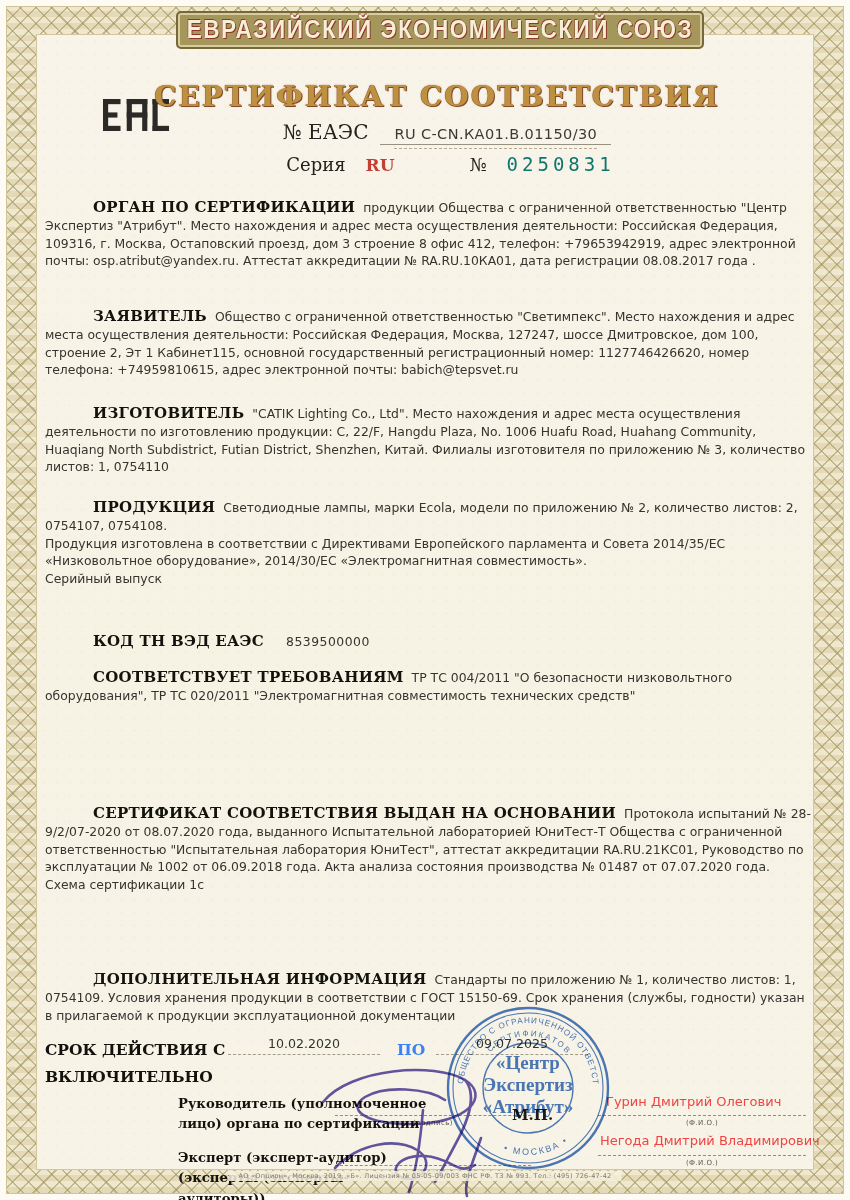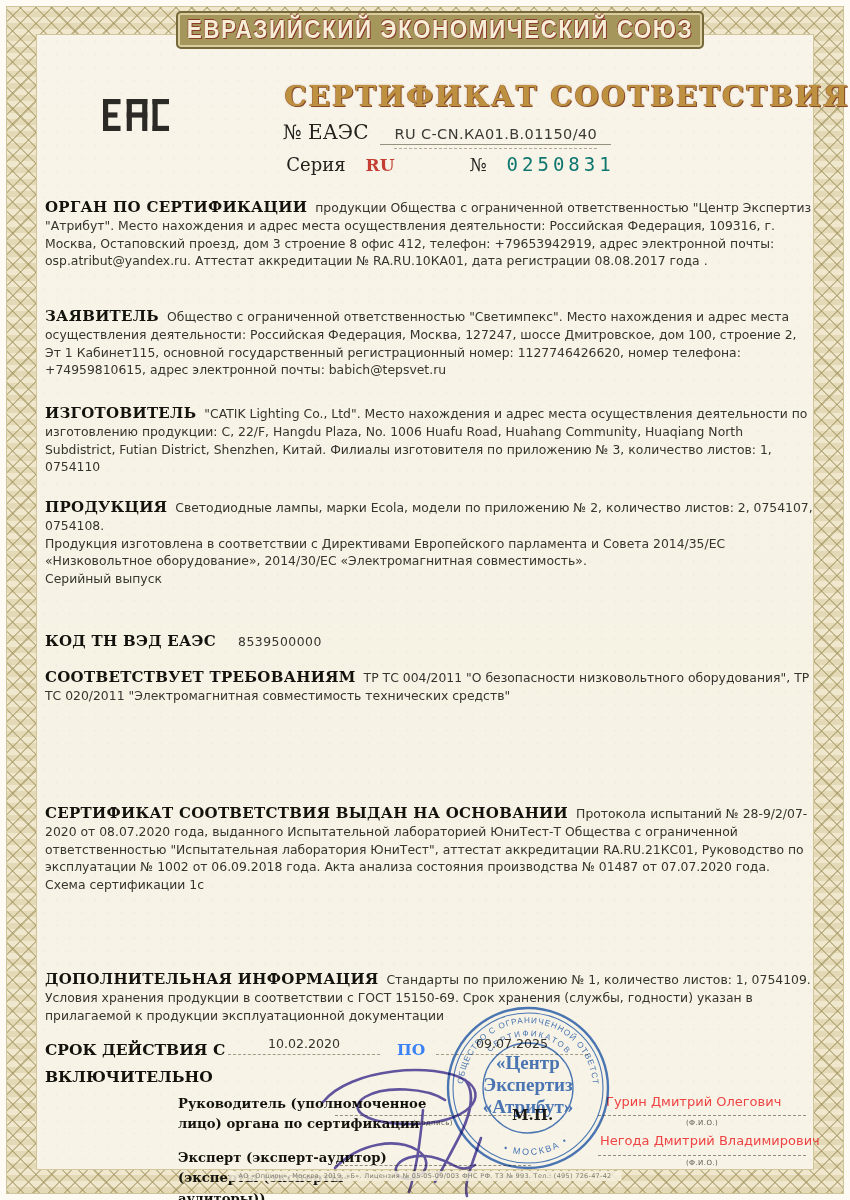--- a/index.html
+++ b/index.html
@@ -19,40 +19,40 @@
   .content{position:absolute;inset:0;}
 
   
   .banner{position:absolute;top:11px;left:50%;transform:translateX(-50%);
     width:524px;height:34px;display:flex;align-items:center;justify-content:center;
     background:#a5965c;border:2px solid #77683a;border-radius:5px;
     box-shadow:inset 0 0 0 2px #d9cc9e;margin-left:15px;}
   .banner span{font:700 22.5px "Liberation Sans",sans-serif;letter-spacing:1.5px;color:#f6eed7;
     text-shadow:1px 1px 0 #8a3a28, -0.5px -0.5px 0 #8a3a28;transform:scaleY(1.15);white-space:nowrap;}
   .eac{position:absolute;left:103px;top:92px;}
-  .title{position:absolute;top:80px;left:16px;right:0;text-align:right;
+  .title{position:absolute;top:80px;left:16px;right:0;text-align:center;
     font:700 28px "DejaVu Serif",serif;letter-spacing:2px;color:#bd9140;
     text-shadow:1px 1px 0 #84492b, -0.5px 0 0 #9c5a33, 0 0 2px rgba(150,80,40,.5);padding-left:8px;}
   .numrow{position:absolute;top:120px;left:0;right:0;display:flex;justify-content:center;
     align-items:baseline;gap:12px;}
   .numrow .lbl{font:400 20px "DejaVu Serif",serif;color:#23221d;margin-left:44px;}
   .numrow .val{font:400 14.5px "DejaVu Sans",sans-serif;color:#3a3a34;letter-spacing:.4px;
     border-bottom:1.5px solid #97917f;padding:0 14px 2px;position:relative;}
   .numrow .val:after{content:"";position:absolute;left:6%;right:6%;bottom:-5px;
     border-bottom:1px dashed #b3ab92;}
   .serrow{position:absolute;top:153px;left:7px;right:0;display:flex;justify-content:center;
     align-items:baseline;gap:20px;padding-left:44px;}
   .serrow .ser{font:400 18px "DejaVu Serif",serif;color:#23221d;}
   .serrow .ru{font:700 17px "DejaVu Serif",serif;color:#c43e34;margin-right:55px;}
   .serrow .no{font:400 18px "DejaVu Serif",serif;color:#23221d;}
   .serrow .blank{font:400 19px "DejaVu Sans Mono",monospace;color:#0f766e;letter-spacing:4px;}
 
   
   .sec{position:absolute;left:45px;width:768px;font:12.4px/1.42 "DejaVu Sans",sans-serif;color:#35342e;}
-  .sec b{font:700 15px "DejaVu Serif",serif;color:#13120d;letter-spacing:.3px;margin-right:8px;}
+  .sec b{font:700 15px "DejaVu Serif",serif;color:#13120d;letter-spacing:.3px;margin-right:8px;margin-left:48px;}
   .sec .body{white-space:pre-line;}
   #sec-org{top:186px;} #sec-applicant{top:295px;} #sec-manufacturer{top:392px;}
   #sec-production{top:486px;} #sec-code{top:620px;} #sec-comply{top:656px;}
   #sec-basis{top:792px;} #sec-additional{top:958px;}
   #sec-code .body{margin-left:14px;letter-spacing:.5px;}
 
   
   .vlabel{position:absolute;left:45px;font:700 15.5px "DejaVu Serif",serif;color:#13120d;}
   #v-from{top:1040px;} #v-incl{top:1067px;text-align:center;}
   #v-po{position:absolute;left:397px;top:1040px;font:700 15.5px "DejaVu Serif",serif;color:#3b82f6;}
@@ -114,21 +114,21 @@
             <rect x="96" y="0" width="32" height="10"></rect>
           <rect x="96" y="52" width="32" height="10"></rect>
         </g>
       </svg>
     </div>
 
     <div class="title">СЕРТИФИКАТ СООТВЕТСТВИЯ</div>
 
     <div class="numrow">
       <span class="lbl">№ ЕАЭС</span>
-      <span class="val">RU C-CN.КА01.В.01150/40</span>
+      <span class="val">RU C-CN.КА01.В.01150/30</span>
     </div>
 
     <div class="serrow">
       <span class="ser">Серия</span>
       <span class="ru">RU</span>
       <span class="no">№</span>
       <span class="blank">0250831</span>
     </div>
 
     <p class="sec" id="sec-org"><b>ОРГАН ПО СЕРТИФИКАЦИИ</b><span class="body">продукции Общества с ограниченной ответственностью "Центр Экспертиз "Атрибут". Место нахождения и адрес места осуществления деятельности: Российская Федерация, 109316, г. Москва, Остаповский проезд, дом 3 строение 8 офис 412, телефон: +79653942919, адрес электронной почты: osp.atribut@yandex.ru. Аттестат аккредитации № RA.RU.10КА01, дата регистрации 08.08.2017 года .</span></p>

